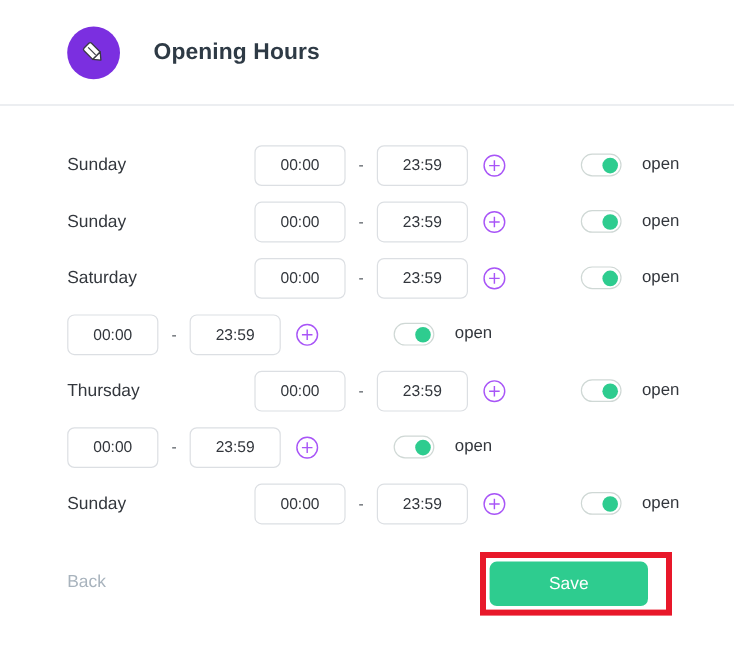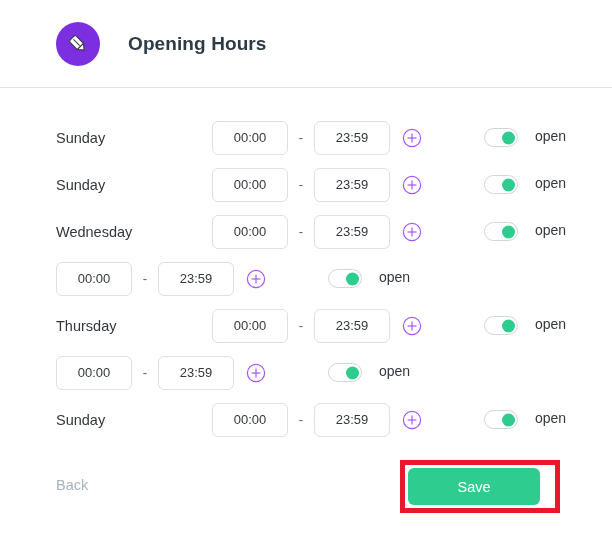--- a/index.html
+++ b/index.html
@@ -227,21 +227,21 @@
         </svg>
       </div>
       <div class="toggle-wrap">
         <div class="toggle">
           <span class="knob"></span>
         </div>
         <div class="toggle-label">open</div>
       </div>
     </div>
     <div class="day-row">
-      <div class="day-label">Wednesday</div>
+      <div class="day-label">Saturday</div>
       <div class="time-field">00:00</div>
       <div class="time-sep">-</div>
       <div class="time-field">23:59</div>
       <div class="add-slot">
         <svg width="20" height="20" viewBox="0 0 20 20" aria-hidden="true">
           <circle cx="10" cy="10" r="8.6" fill="none" stroke="#a855f7" stroke-width="1.2"></circle>
           <line x1="10" y1="5.6" x2="10" y2="14.4" stroke="#a855f7" stroke-width="1.2"></line>
           <line x1="5.6" y1="10" x2="14.4" y2="10" stroke="#a855f7" stroke-width="1.2"></line>
         </svg>
       </div>

